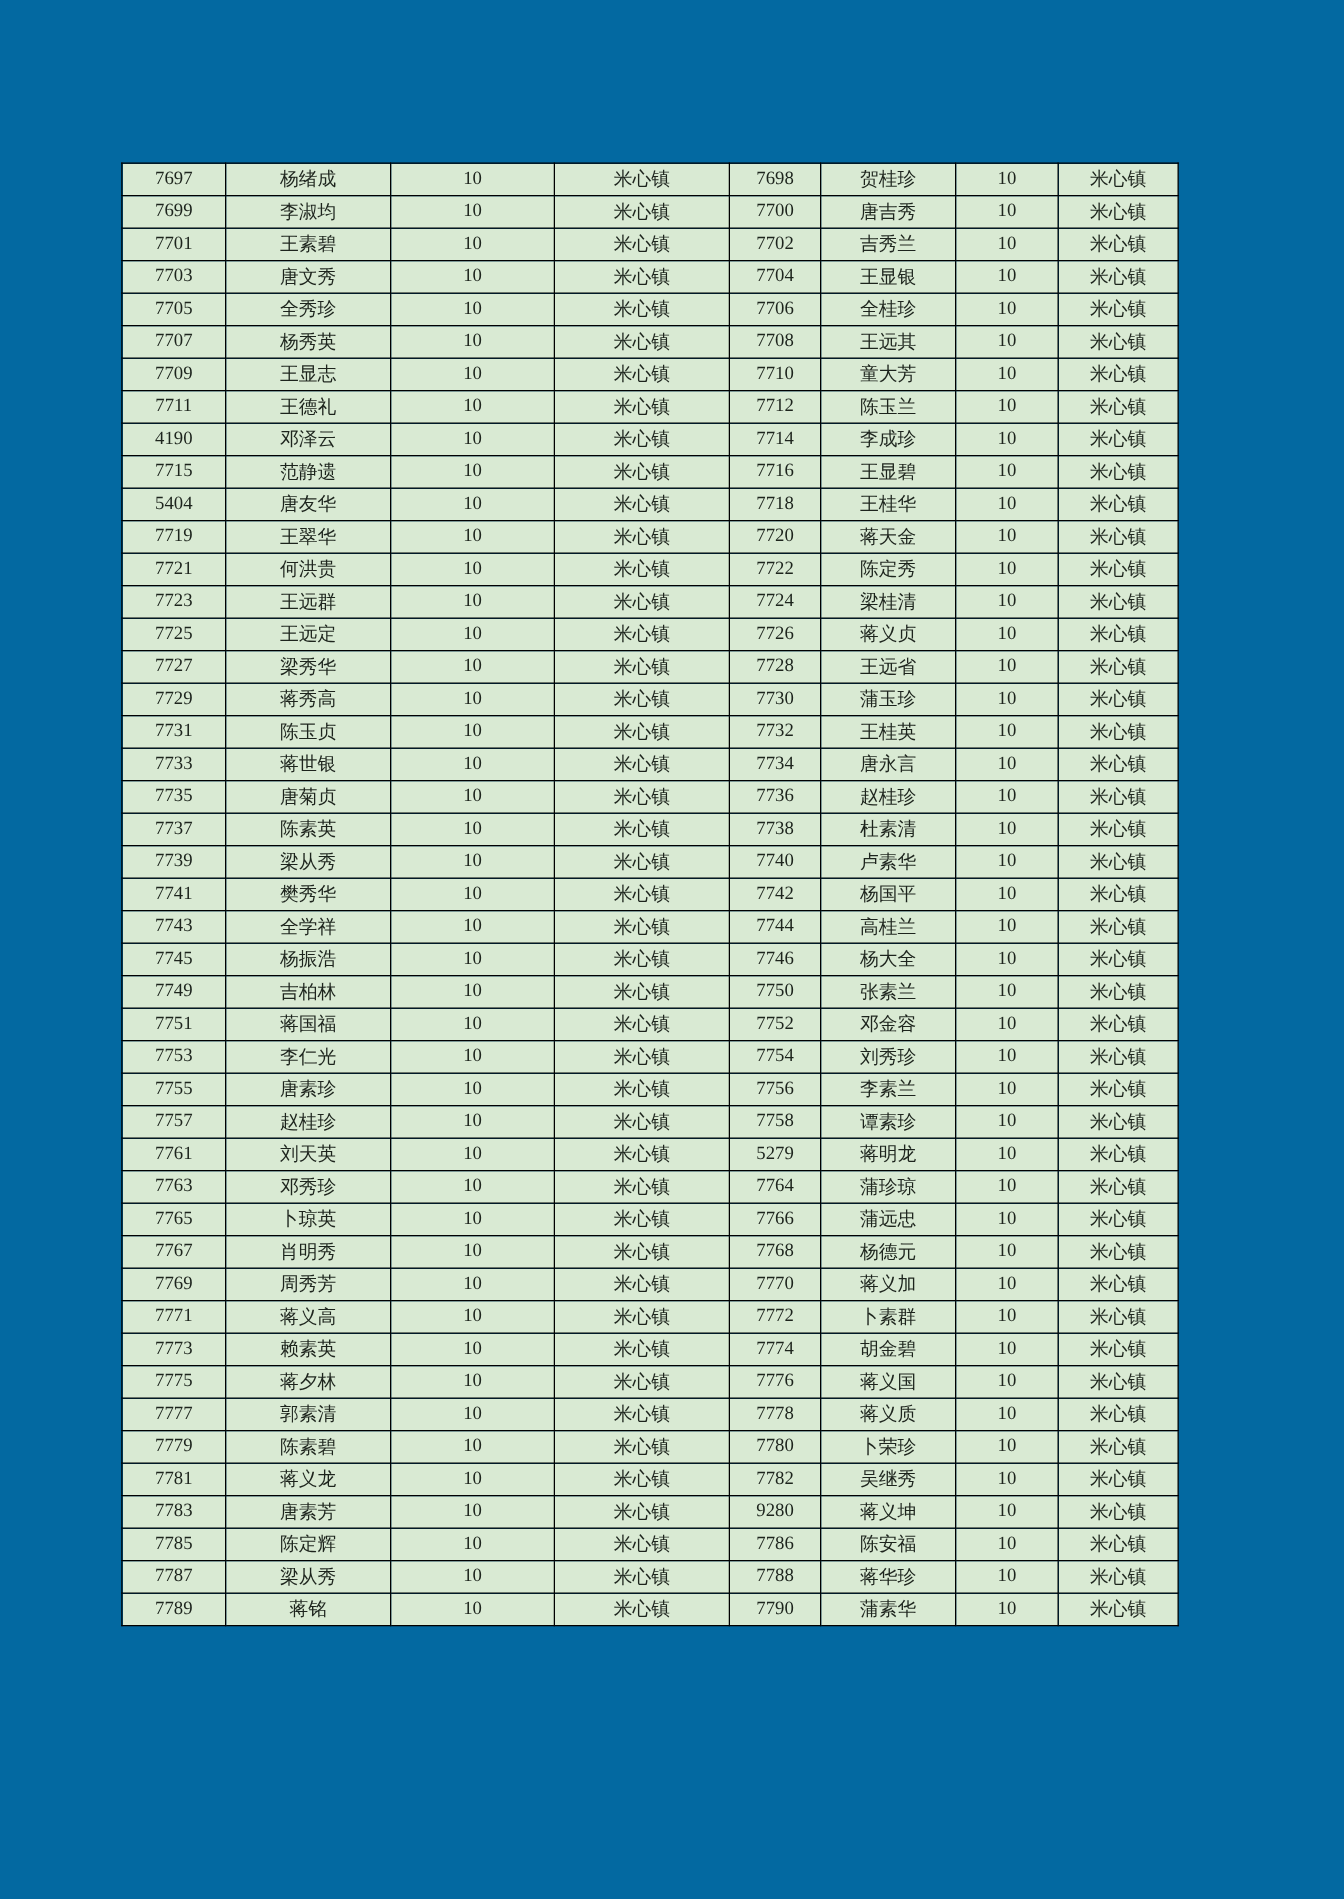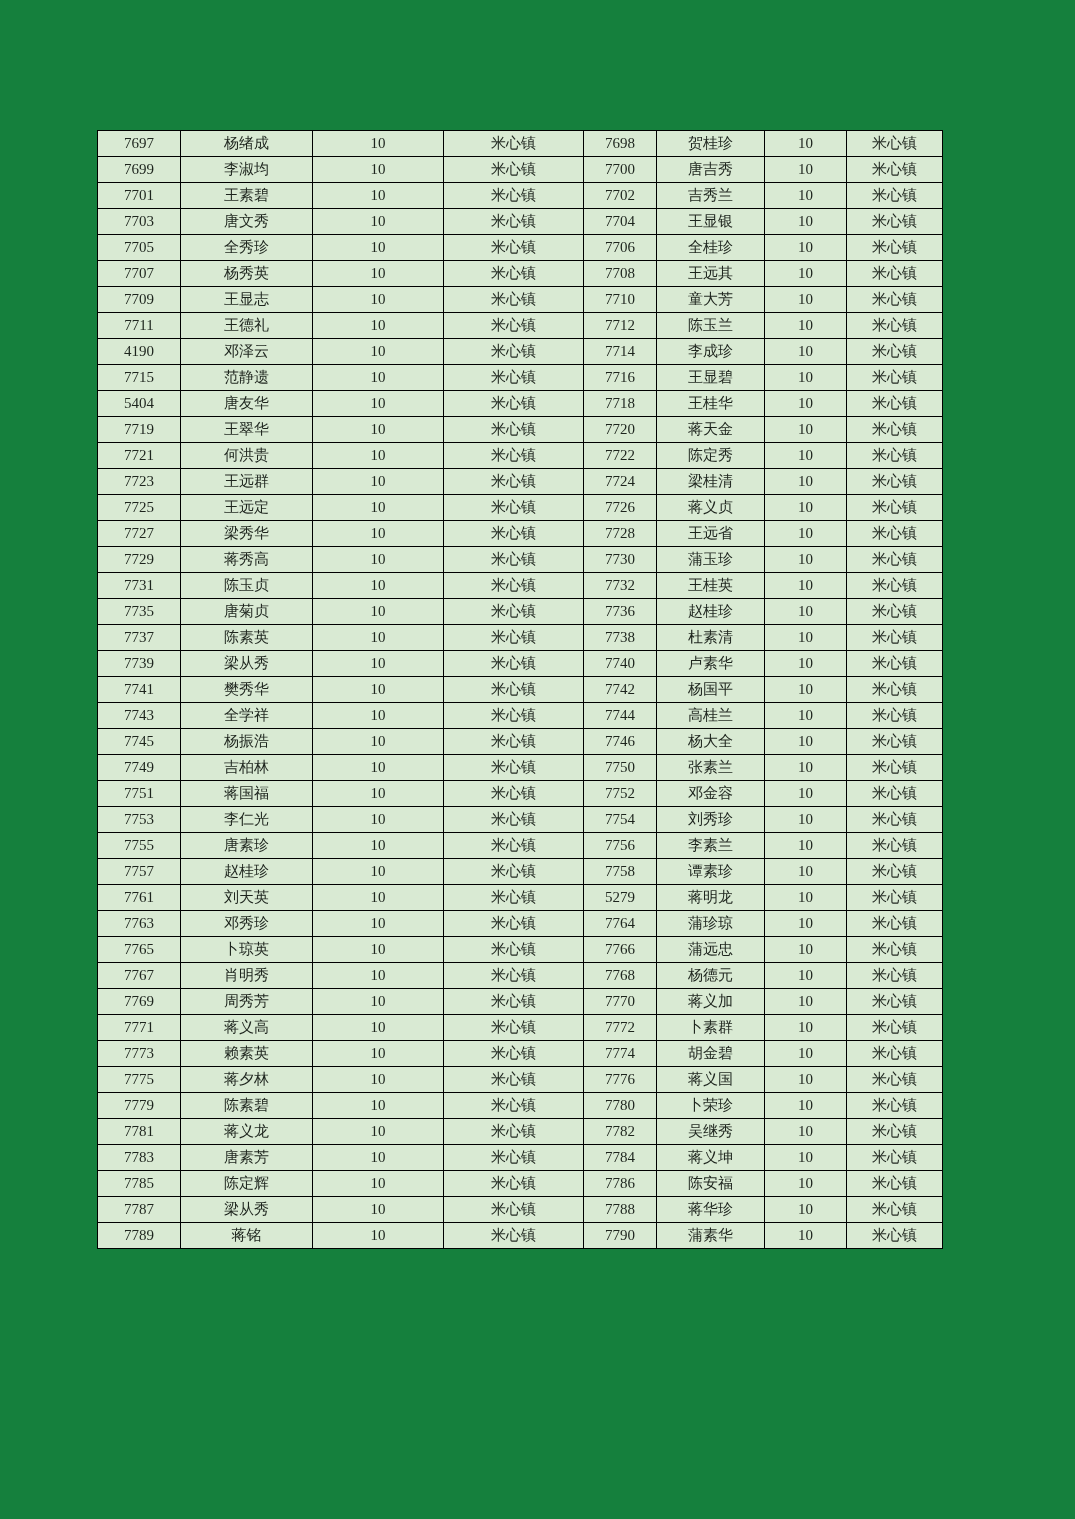--- a/index.html
+++ b/index.html
@@ -5,21 +5,21 @@
   html, body {
     margin: 0;
     padding: 0;
     background: #ffffff;
     font-family: "Liberation Serif", serif;
   }
   .sheet {
     position: relative;
     width: 1075px;
     height: 1519px;
-    background: #15803d;
+    background: #0369a1;
     overflow: hidden;
   }
   table.data-grid {
     position: absolute;
     left: 97px;
     top: 130px;
     border-collapse: collapse;
     table-layout: fixed;
   }
   table.data-grid td {
@@ -233,20 +233,30 @@
           <td>7731</td>
           <td>陈玉贞</td>
           <td>10</td>
           <td>米心镇</td>
           <td>7732</td>
           <td>王桂英</td>
           <td>10</td>
           <td>米心镇</td>
         </tr>
         <tr>
+          <td>7733</td>
+          <td>蒋世银</td>
+          <td>10</td>
+          <td>米心镇</td>
+          <td>7734</td>
+          <td>唐永言</td>
+          <td>10</td>
+          <td>米心镇</td>
+        </tr>
+        <tr>
           <td>7735</td>
           <td>唐菊贞</td>
           <td>10</td>
           <td>米心镇</td>
           <td>7736</td>
           <td>赵桂珍</td>
           <td>10</td>
           <td>米心镇</td>
         </tr>
         <tr>
@@ -423,20 +433,30 @@
           <td>7775</td>
           <td>蒋夕林</td>
           <td>10</td>
           <td>米心镇</td>
           <td>7776</td>
           <td>蒋义国</td>
           <td>10</td>
           <td>米心镇</td>
         </tr>
         <tr>
+          <td>7777</td>
+          <td>郭素清</td>
+          <td>10</td>
+          <td>米心镇</td>
+          <td>7778</td>
+          <td>蒋义质</td>
+          <td>10</td>
+          <td>米心镇</td>
+        </tr>
+        <tr>
           <td>7779</td>
           <td>陈素碧</td>
           <td>10</td>
           <td>米心镇</td>
           <td>7780</td>
           <td>卜荣珍</td>
           <td>10</td>
           <td>米心镇</td>
         </tr>
         <tr>
@@ -447,21 +467,21 @@
           <td>7782</td>
           <td>吴继秀</td>
           <td>10</td>
           <td>米心镇</td>
         </tr>
         <tr>
           <td>7783</td>
           <td>唐素芳</td>
           <td>10</td>
           <td>米心镇</td>
-          <td>7784</td>
+          <td>9280</td>
           <td>蒋义坤</td>
           <td>10</td>
           <td>米心镇</td>
         </tr>
         <tr>
           <td>7785</td>
           <td>陈定辉</td>
           <td>10</td>
           <td>米心镇</td>
           <td>7786</td>

